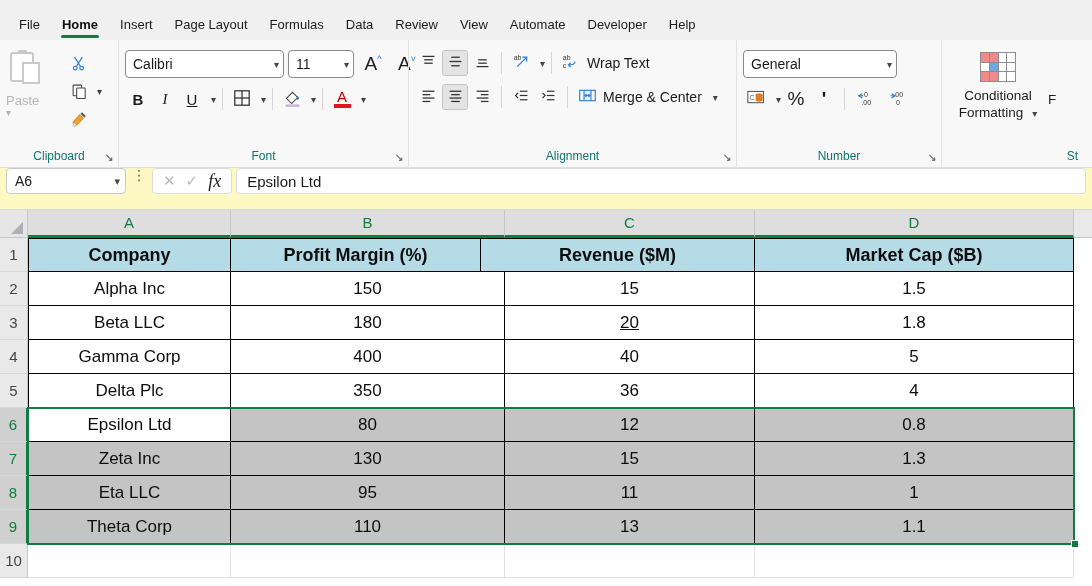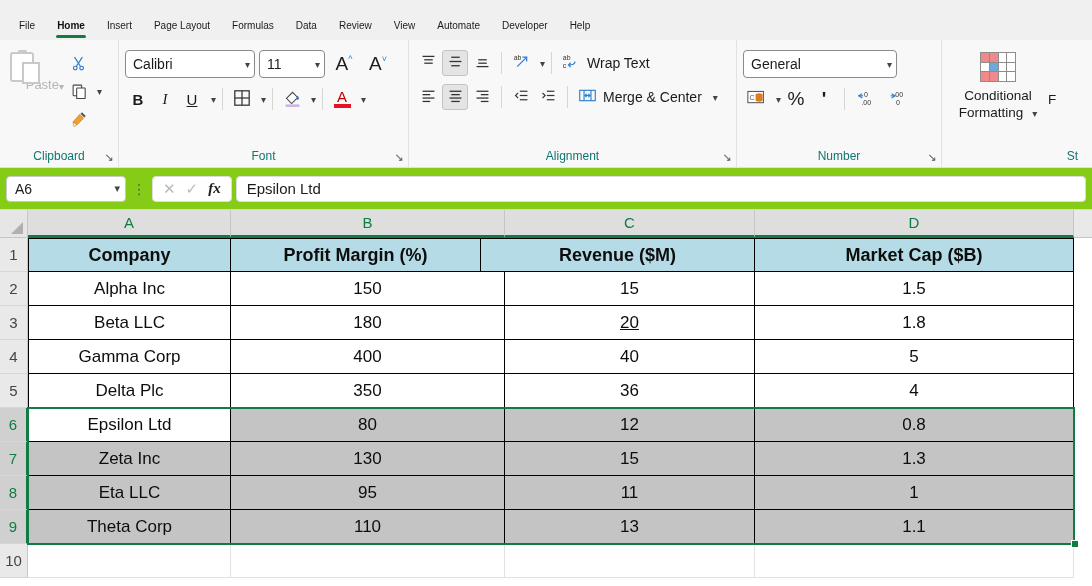--- a/index.html
+++ b/index.html
@@ -13,21 +13,21 @@
   
   .tabbar {
     height: 40px;
     background: #f0f0f0;
     display: flex;
     align-items: flex-end;
     padding-left: 8px;
     position: relative;
   }
   .tab {
-    font-size: 10px;
+    font-size: 13px;
     color: #1b1b1b;
     padding: 0 11px 9px 11px;
     line-height: 1;
     white-space: nowrap;
     cursor: default;
   }
   .tab.active { font-weight: bold; color: #0f0f0f; position: relative; }
   .tab.active::after {
     content: "";
     position: absolute;
@@ -63,22 +63,22 @@
   .launcher {
     position: absolute; right: 2px; bottom: 3px;
     width: 14px; height: 14px;
     font-size: 11px; color: #555; line-height: 14px; text-align: center;
     cursor: pointer;
   }
 
   
   .g-clipboard { width: 118px; }
   .paste-col {
-    width: 58px; display: flex; flex-direction: row;
-    align-items: flex-end; padding-top: 6px; cursor: pointer;
+    width: 58px; display: flex; flex-direction: column;
+    align-items: flex-start; padding-top: 6px; cursor: pointer;
   }
   .paste-icon { width: 38px; height: 42px; position: relative; }
   .paste-icon .board {
     position: absolute; left: 4px; top: 2px; width: 24px; height: 30px;
     border: 2px solid #c9c9c9; border-radius: 3px; background: #fff;
   }
   .paste-icon .clip {
     position: absolute; left: 12px; top: 0px; width: 9px; height: 6px;
     border: 2px solid #c9c9c9; border-bottom: none; border-radius: 2px 2px 0 0;
   }
@@ -96,21 +96,21 @@
   .g-font { width: 290px; }
   .font-r1 { display: flex; align-items: center; gap: 4px; padding-top: 6px; }
   .font-r2 { display: flex; align-items: center; gap: 1px; padding-top: 8px; }
   .combo {
     height: 28px; border: 1px solid #8a8a8a; border-radius: 4px;
     background: #fff; display: flex; align-items: center;
     padding: 0 4px 0 7px; font-size: 14px; color: #1b1b1b; cursor: pointer;
   }
   .combo .cv { flex: 1; white-space: nowrap; overflow: hidden; }
   .combo .cc { font-size: 10px; color: #444; margin-left: 4px; }
-  .combo-font { width: 130px; }
+  .combo-font { width: 159px; }
   .combo-size { width: 66px; }
   .iconbtn {
     min-width: 26px; height: 26px; display: flex; align-items: center;
     justify-content: center; font-size: 15px; color: #1b1b1b;
     border-radius: 3px; cursor: pointer;
   }
   .iconbtn.wide { min-width: 30px; }
   .vsep { width: 1px; height: 22px; background: #d6d6d6; margin: 0 5px; }
 
   
@@ -141,36 +141,36 @@
     grid-template-columns: repeat(4, 1fr); grid-template-rows: repeat(3, 1fr);
     border: 1px solid #8d8d8d; background: #8d8d8d; gap: 1px;
   }
   .cf-grid i { background: #fff; display: block; }
   .cf-grid i.r { background: #f08a8a; }
   .cf-grid i.b { background: #6fa8dc; }
   .cf-text { font-size: 13.5px; color: #1b1b1b; text-align: center; line-height: 17px; margin-top: 5px; }
 
   
   .fbar {
-    height: 42px; background: #84cc16; display: flex; align-items: center;
+    height: 42px; background: #fef9c3; display: flex; align-items: flex-start;
     padding: 0 6px; gap: 4px; border-bottom: 1px solid #d8d8d8;
   }
   .namebox {
     width: 120px; height: 26px; border: 1px solid #c8c8c8; border-radius: 4px;
     display: flex; align-items: center; padding: 0 5px 0 8px;
     font-size: 14px; color: #1b1b1b; background: #fff; cursor: text;
   }
   .namebox .nv { flex: 1; }
   .dots { width: 18px; text-align: center; font-size: 14px; color: #555; cursor: pointer; line-height: 1; }
   .fb-icons {
     display: flex; align-items: center; gap: 10px; height: 26px;
     padding: 0 10px; border: 1px solid #dcdcdc; border-radius: 4px; background: #fff;
   }
   .fb-icons .ic { font-size: 15px; color: #b9b9b9; cursor: pointer; }
-  .fb-icons .fx { font-size: 15px; color: #1b1b1b; font-style: italic; font-weight: bold; font-family: "Liberation Serif", serif; cursor: pointer; }
+  .fb-icons .fx { font-size: 18px; color: #1b1b1b; font-style: italic; font-weight: normal; font-family: "Liberation Serif", serif; cursor: pointer; }
   .fb-input {
     flex: 1; height: 26px; border: 1px solid #dcdcdc; border-radius: 4px;
     background: #fff; display: flex; align-items: center;
     padding: 0 10px; font-size: 15px; color: #1b1b1b; cursor: text;
   }
 
   
   .gridwrap { position: relative; height: 376px; background: #fff; overflow: hidden; }
 
   .colhdr { display: flex; height: 28px; background: #e6e6e6; }

